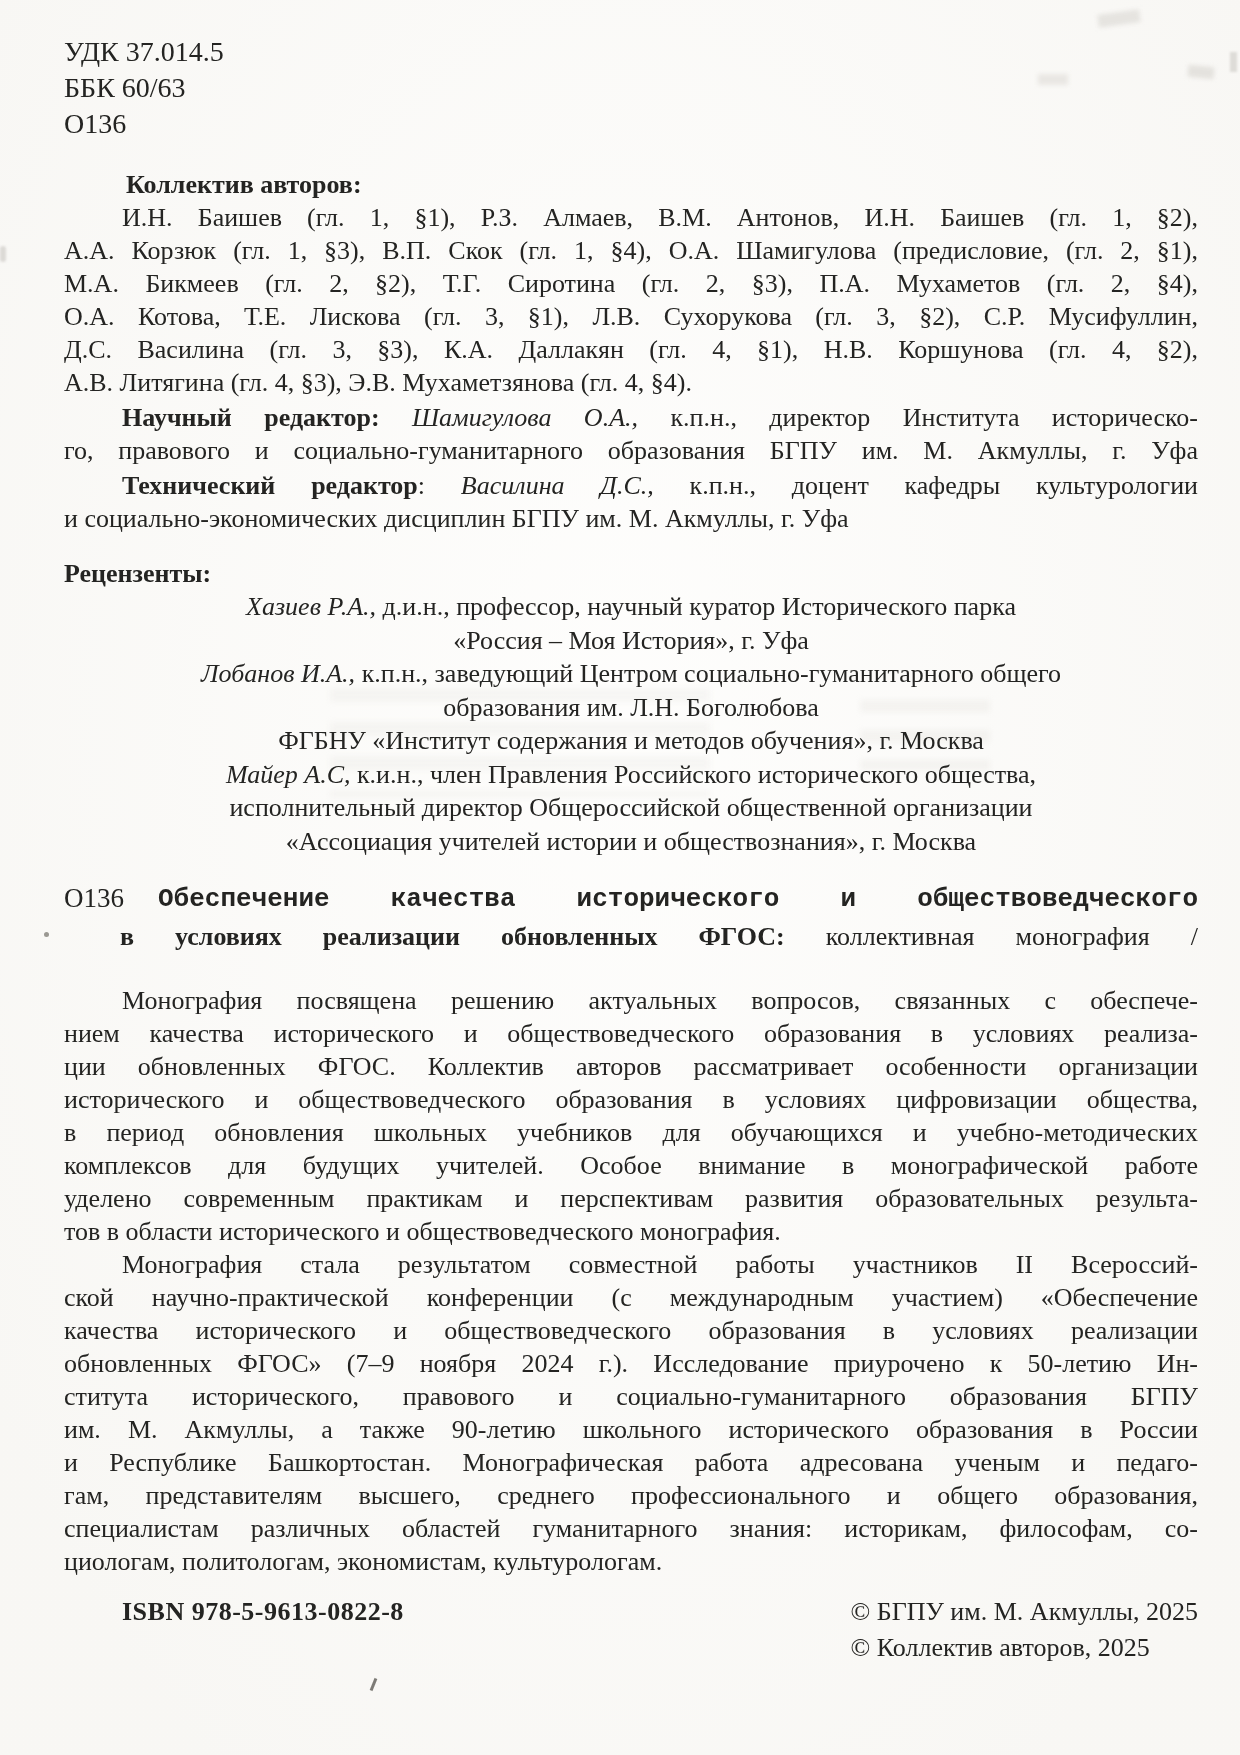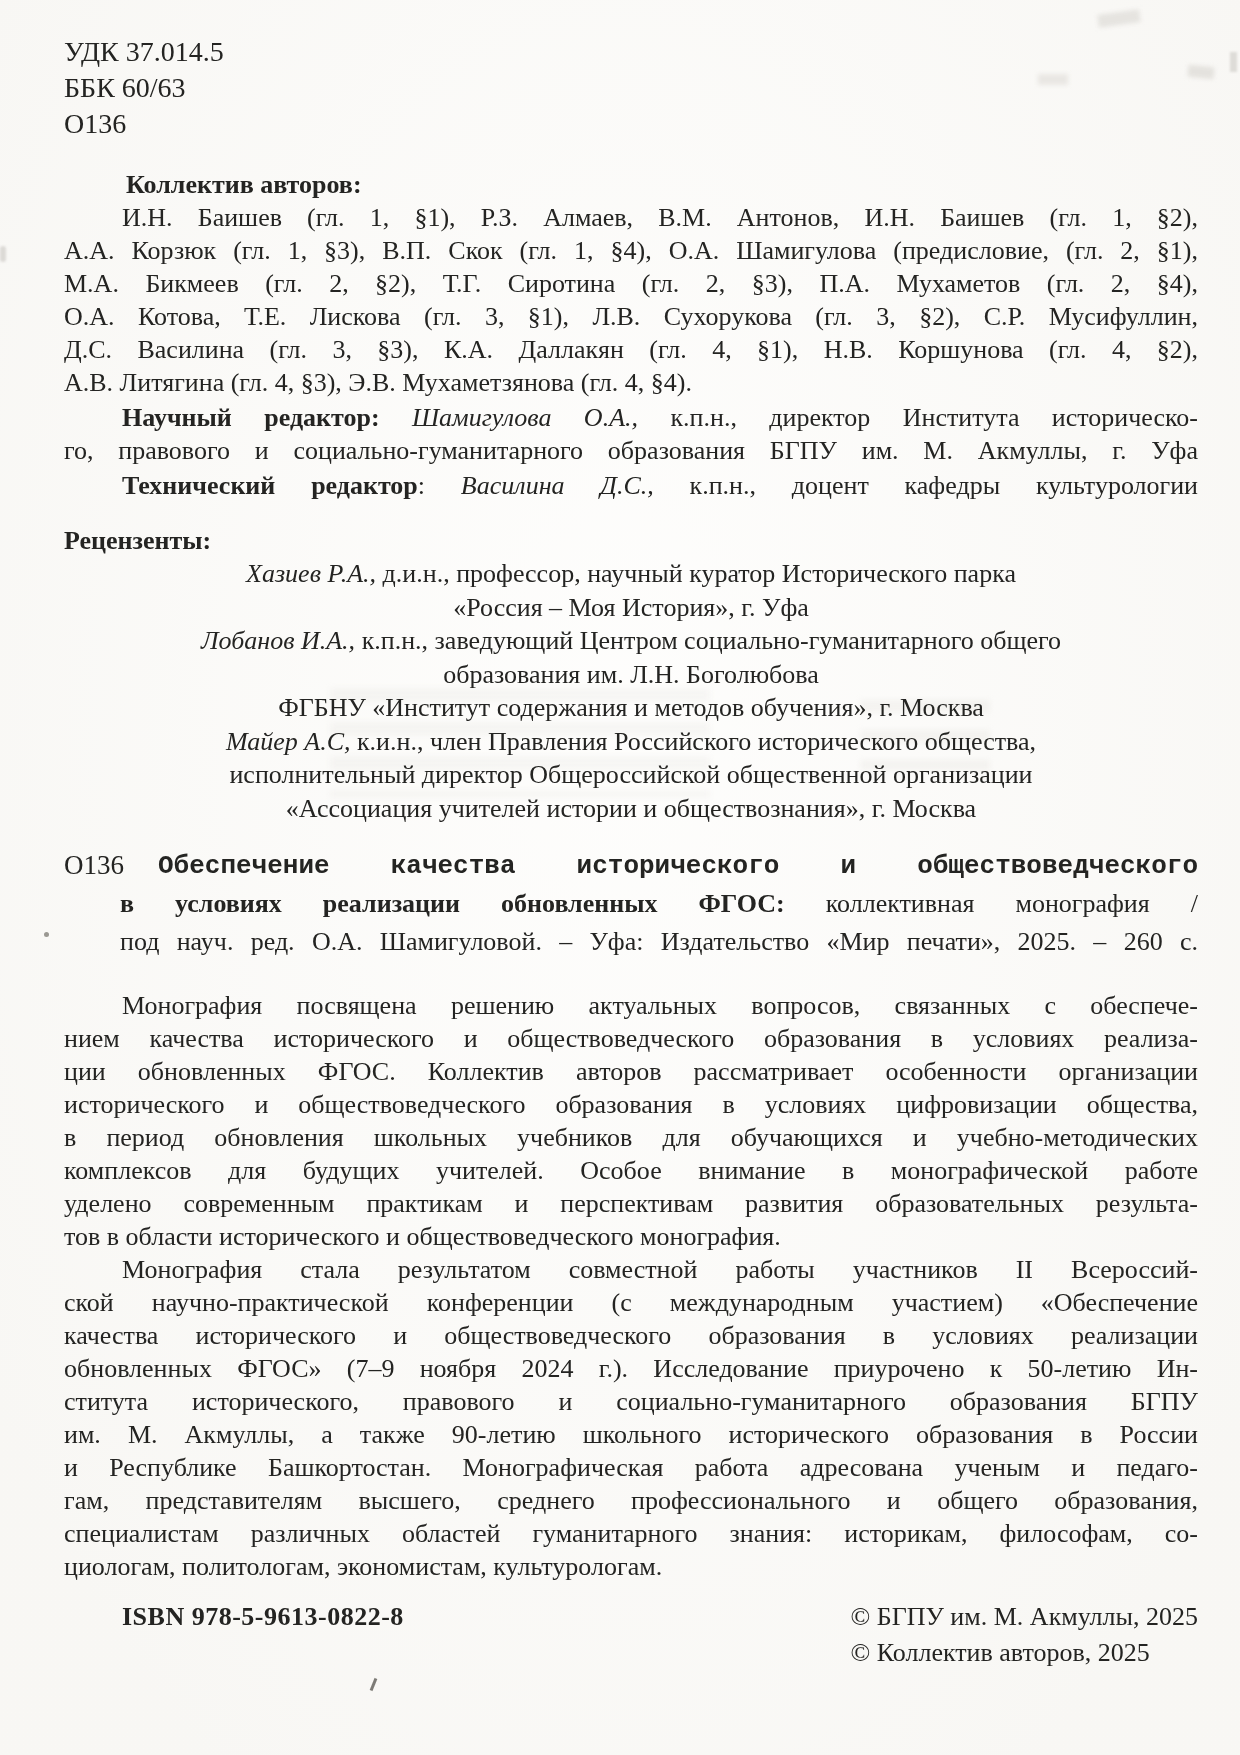--- a/index.html
+++ b/index.html
@@ -88,20 +88,21 @@
         </div>
     </div>
 
     <div class="editors">
       <div class="editor-para">
         <div class="jl ind"><span class="b">Научный редактор:</span><span class="em"> Шамигулова О.А.,</span><span> к.п.н., директор Института историческо-</span></div>
         <div class="jl">го, правового и социально-гуманитарного образования БГПУ им. М. Акмуллы, г. Уфа</div>
       </div>
       <div class="editor-para">
         <div class="jl ind"><span class="b">Технический редактор</span><span>:</span><span class="em"> Василина Д.С.,</span><span> к.п.н., доцент кафедры культурологии</span></div>
+        <div class="jl-left">и социально-экономических дисциплин БГПУ им. М. Акмуллы, г. Уфа</div>
       </div>
     </div>
 
     <div>
       <div class="sec-heading reviewers-heading">Рецензенты:</div>
       <div>
           <div class="cl"><span class="em">Хазиев Р.А.,</span><span> д.и.н., профессор, научный куратор Исторического парка</span></div>
           <div class="cl"><span>«Россия – Моя История», г. Уфа</span></div>
           <div class="cl"><span class="em">Лобанов И.А.,</span><span> к.п.н., заведующий Центром социально-гуманитарного общего</span></div>
           <div class="cl"><span>образования им. Л.Н. Боголюбова</span></div>
@@ -110,21 +111,20 @@
           <div class="cl"><span>исполнительный директор Общероссийской общественной организации</span></div>
           <div class="cl"><span>«Ассоциация учителей истории и обществознания», г. Москва</span></div>
         </div>
     </div>
 
     <div class="entry">
       <div class="entry-code">О136</div>
       <div class="entry-text">
         <div class="jl b">Обеспечение качества исторического и обществоведческого образования</div>
         <div class="jl"><span class="b">в условиях реализации обновленных ФГОС:</span><span> коллективная монография /</span></div>
-        <div class="jl">под науч. ред. О.А. Шамигуловой. – Уфа: Издательство «Мир печати», 2025. – 260 с.</div>
       </div>
     </div>
 
     <div class="annotation">
       <div class="para ind-first">
           <div class="jl">Монография посвящена решению актуальных вопросов, связанных с обеспече-</div>
           <div class="jl">нием качества исторического и обществоведческого образования в условиях реализа-</div>
           <div class="jl">ции обновленных ФГОС. Коллектив авторов рассматривает особенности организации</div>
           <div class="jl">исторического и обществоведческого образования в условиях цифровизации общества,</div>
           <div class="jl">в период обновления школьных учебников для обучающихся и учебно-методических</div>

